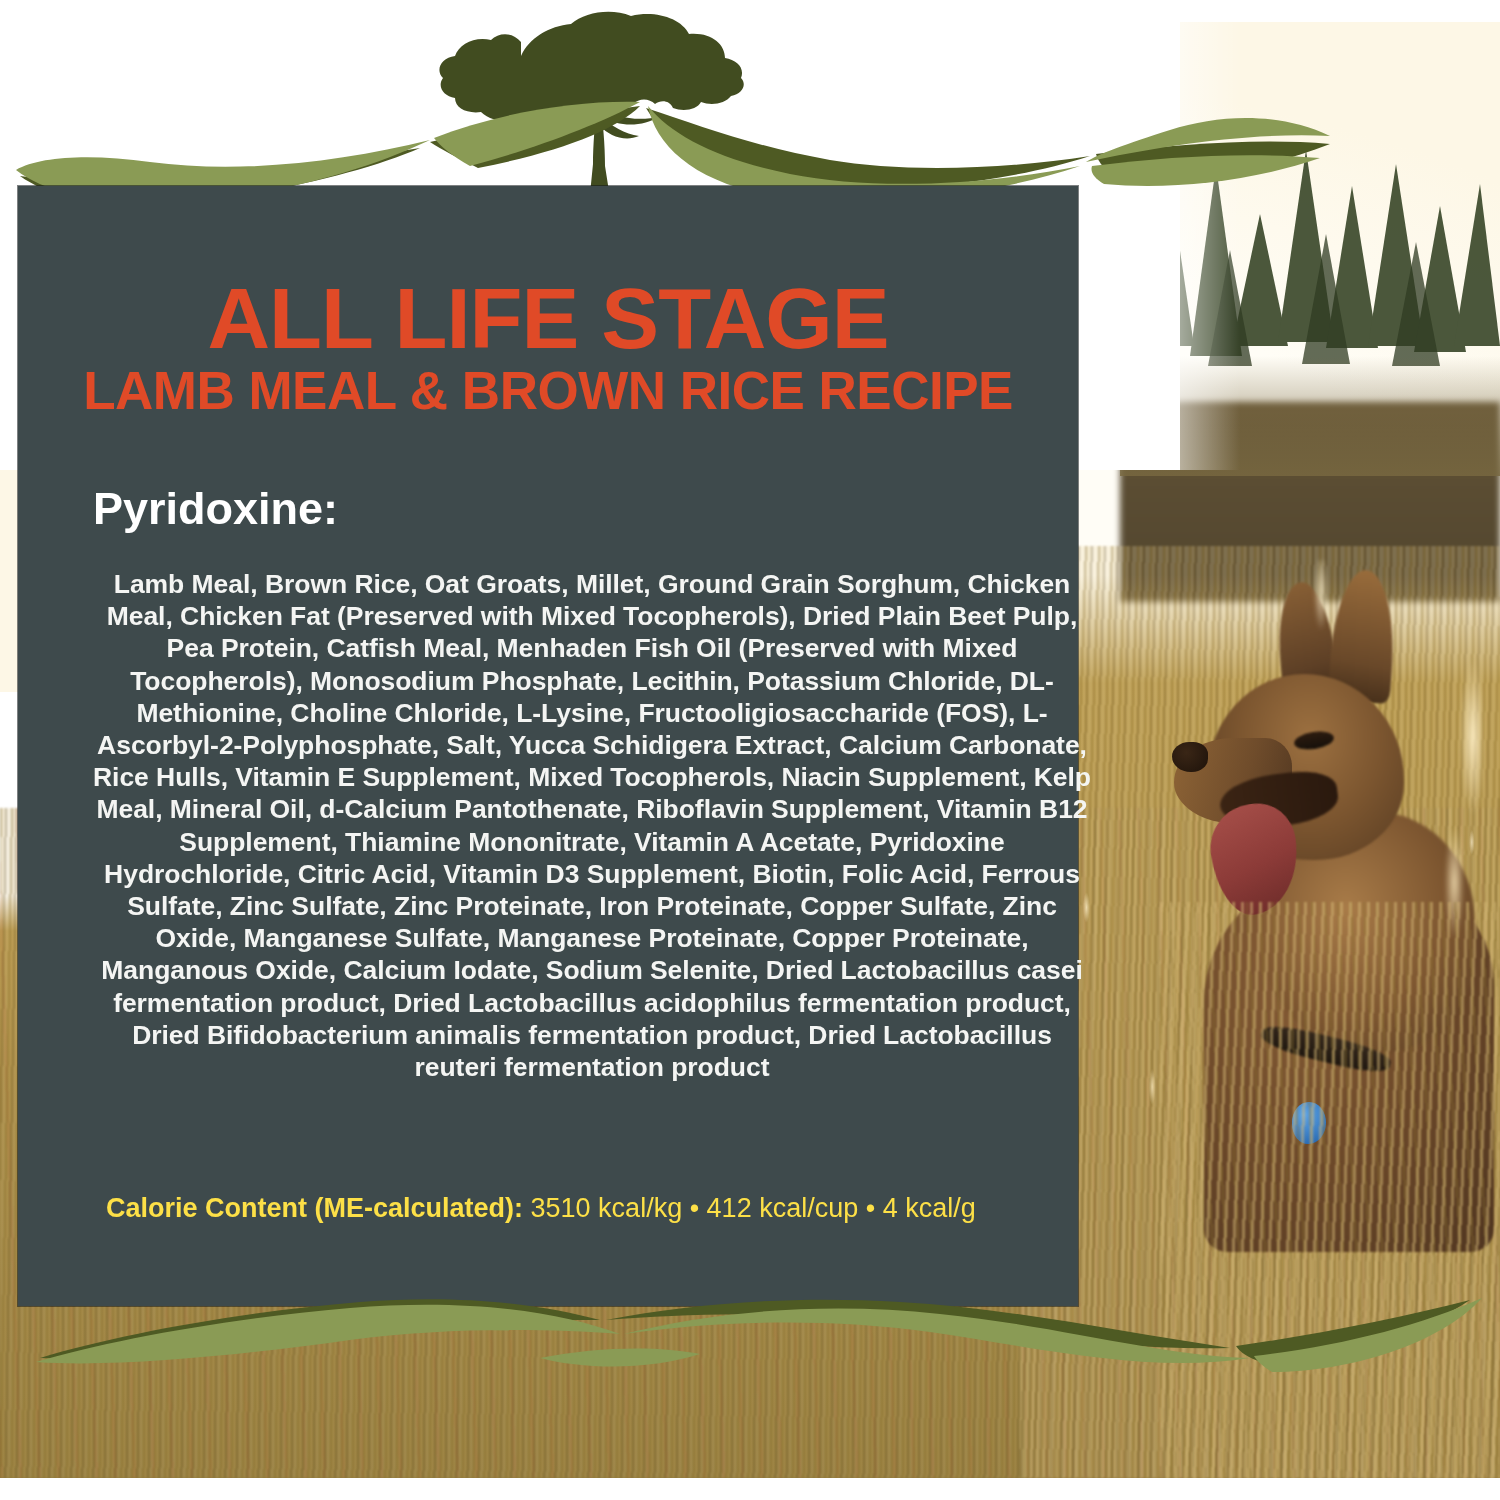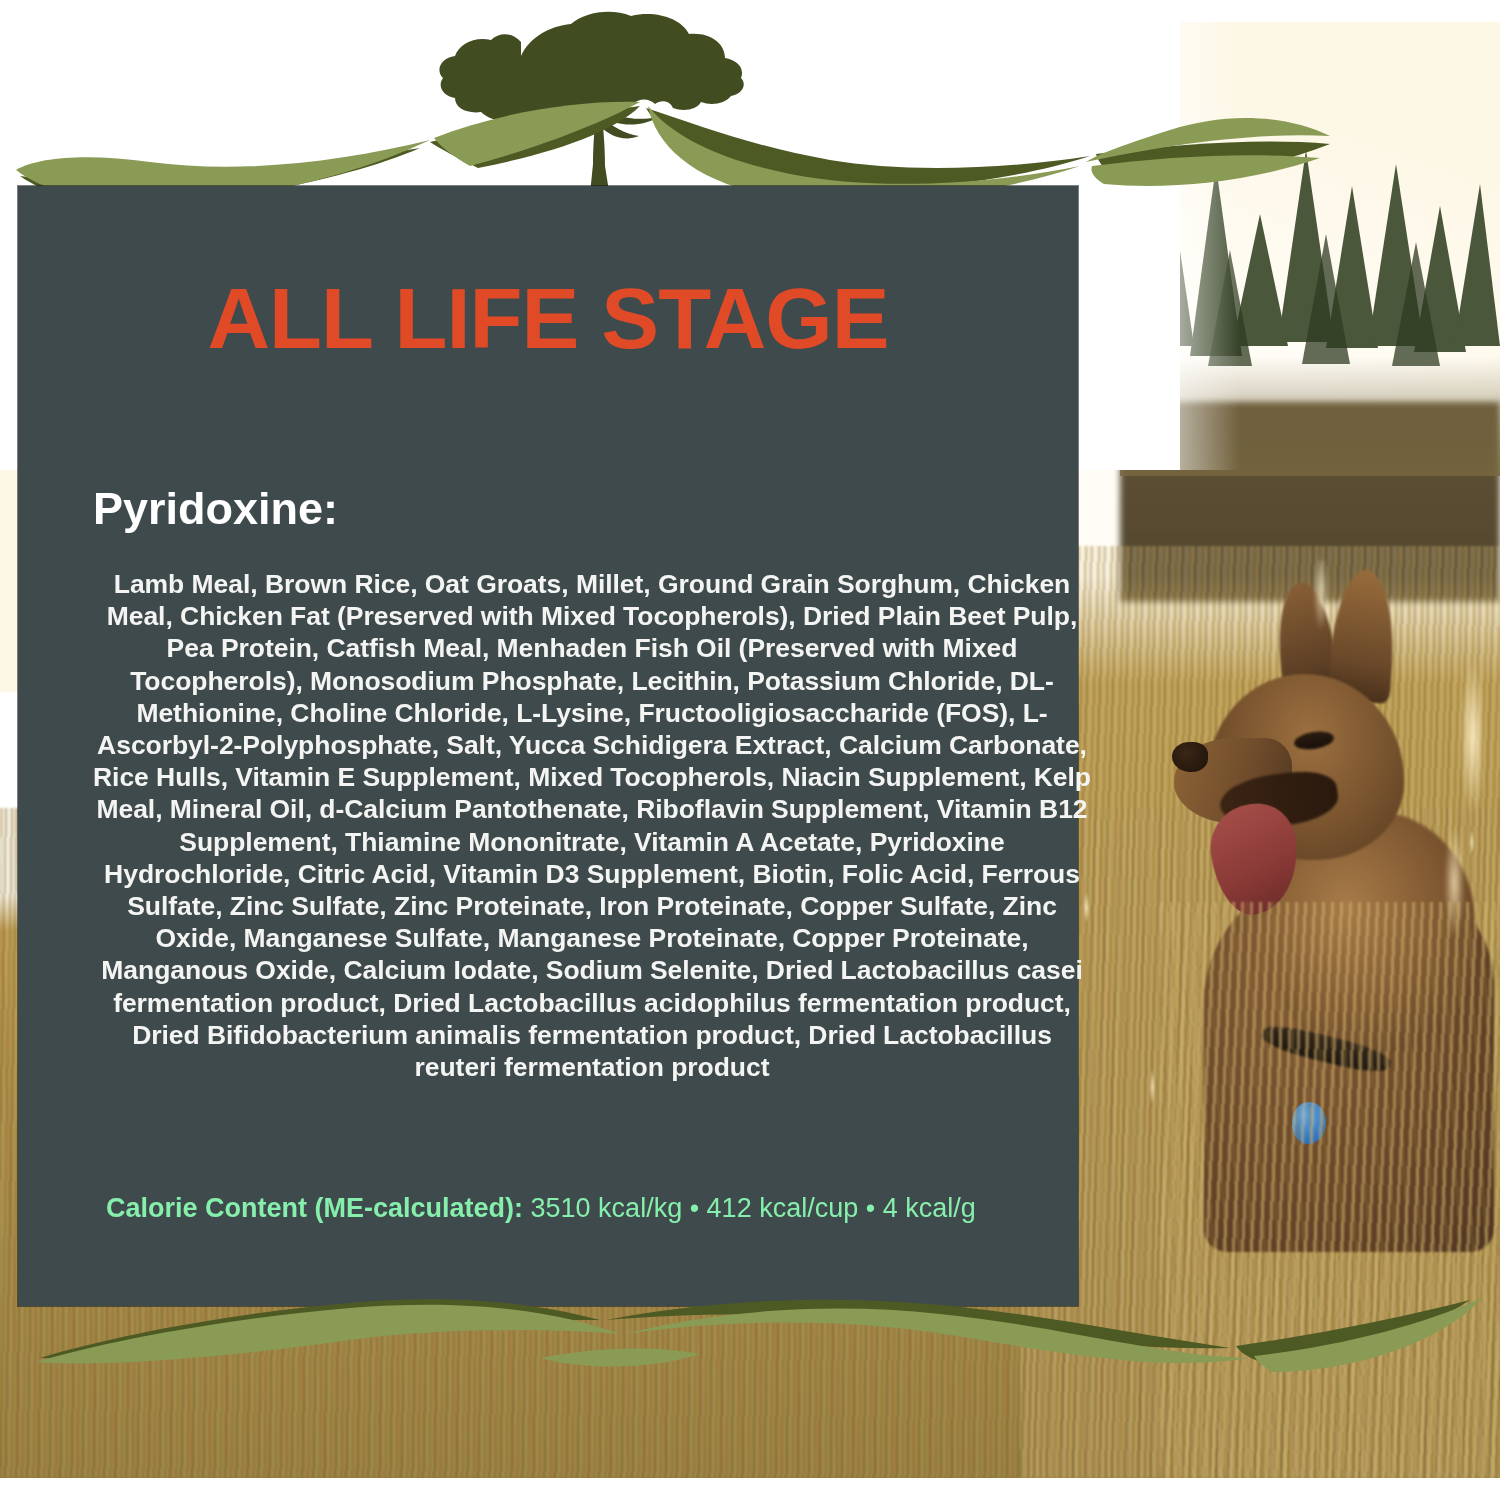--- a/index.html
+++ b/index.html
@@ -271,21 +271,21 @@
     line-height:32.2px;
     color:#f4f5f3;
     text-align:center;
     letter-spacing:-.05px;
   }
   .calorie{
     position:absolute; left:88px; top:1006px; width:1020px;
     font-family:"Liberation Sans", sans-serif;
     font-size:27px;
     line-height:1.2;
-    color:#86efac;
+    color:#fde047;
   }
   .calorie .lbl{ font-weight:bold; }
   .calorie .val{ font-weight:normal; }
 </style>
 </head>
 <body>
 
 <div class="stage">
 
   <div class="photo">
@@ -390,20 +390,21 @@
         <path d="M1092 70 C1170 60 1250 56 1320 62 C1250 86 1170 94 1104 88 C1094 82 1090 76 1092 70 Z"></path>
       </g>
     </svg>
   </div>
 
   <div class="panel">
     <div class="panel-inner">
 
       <div class="title-block">
         <h1 class="title-main">ALL LIFE STAGE</h1>
+        <h2 class="title-sub">LAMB MEAL &amp; BROWN RICE RECIPE</h2>
       </div>
 
       <h3 class="ing-head">Pyridoxine:</h3>
 
       <p class="ing-body">Lamb Meal, Brown Rice, Oat Groats, Millet, Ground Grain Sorghum, Chicken Meal, Chicken Fat (Preserved with Mixed Tocopherols), Dried Plain Beet Pulp, Pea Protein, Catfish Meal, Menhaden Fish Oil (Preserved with Mixed Tocopherols), Monosodium Phosphate, Lecithin, Potassium Chloride, DL-Methionine, Choline Chloride, L-Lysine, Fructooligiosaccharide (FOS), L-Ascorbyl-2-Polyphosphate, Salt, Yucca Schidigera Extract, Calcium Carbonate, Rice Hulls, Vitamin E Supplement, Mixed Tocopherols, Niacin Supplement, Kelp Meal, Mineral Oil, d-Calcium Pantothenate, Riboflavin Supplement, Vitamin B12 Supplement, Thiamine Mononitrate, Vitamin A Acetate, Pyridoxine Hydrochloride, Citric Acid, Vitamin D3 Supplement, Biotin, Folic Acid, Ferrous Sulfate, Zinc Sulfate, Zinc Proteinate, Iron Proteinate, Copper Sulfate, Zinc Oxide, Manganese Sulfate, Manganese Proteinate, Copper Proteinate, Manganous Oxide, Calcium Iodate, Sodium Selenite, Dried Lactobacillus casei fermentation product, Dried Lactobacillus acidophilus fermentation product, Dried Bifidobacterium animalis fermentation product, Dried Lactobacillus reuteri fermentation product</p>
 
       <div class="calorie">
         <span class="lbl">Calorie Content (ME-calculated):</span><span class="val"> 3510 kcal/kg • 412 kcal/cup • 4 kcal/g</span>
       </div>
 

